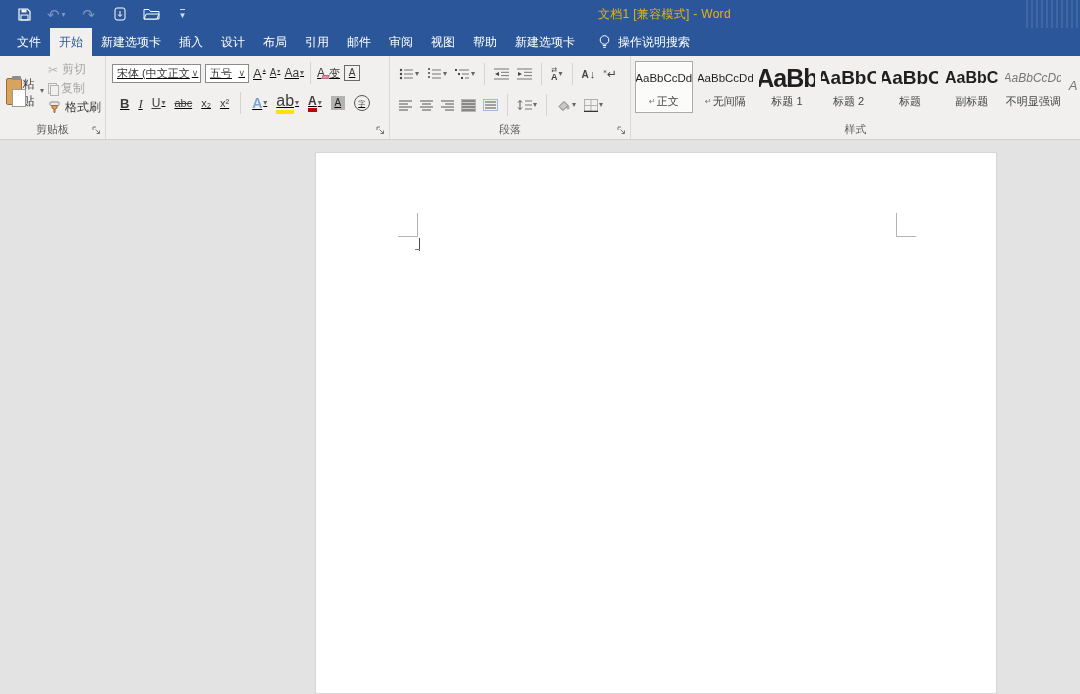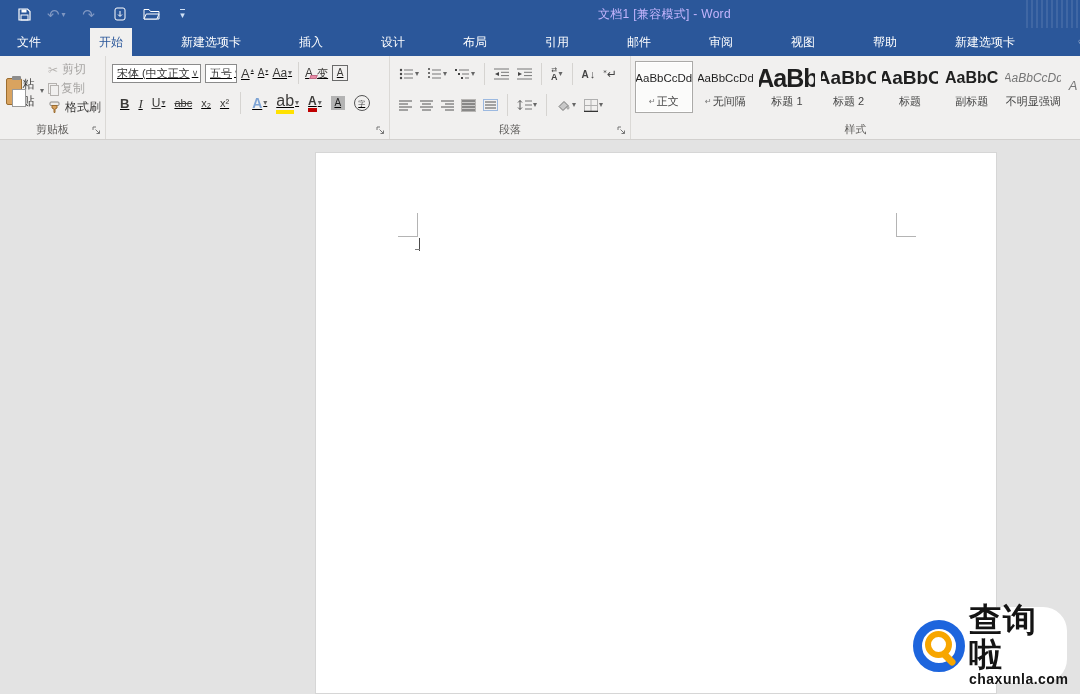--- a/index.html
+++ b/index.html
@@ -8,27 +8,27 @@
 
   
   .titlebar{position:absolute;left:0;top:0;width:100%;height:28px;background:#2b579a;}
   .qat{position:absolute;left:16px;top:0;height:28px;display:flex;align-items:center;gap:15px;}
   .qbtn{display:flex;align-items:center;justify-content:center;height:20px;min-width:16px;cursor:default;}
   .qglyph{color:#fff;font-size:15px;line-height:1;}
   .qglyph.dim{color:#7f97c2;}
   .qdd{font-size:8px;color:#7f97c2;margin-left:2px;}
   .custom-dd{color:#cfe0f5;font-size:9px;border-top:1px solid #cfe0f5;padding-top:1px;line-height:1;}
   .win-title{position:absolute;left:598px;top:0;height:28px;display:flex;align-items:center;
-             color:#c4b5fd;font-size:12px;letter-spacing:.3px;}
+             color:#eab308;font-size:12px;letter-spacing:.3px;}
   .stripes{position:absolute;right:0;top:0;width:54px;height:42px;
            background:repeating-linear-gradient(90deg,rgba(255,255,255,.12) 0 2px,rgba(255,255,255,0) 2px 5px);
            opacity:.8;}
 
   
-  .tabrow{position:absolute;left:0;top:28px;width:100%;height:28px;background:#2b579a;display:flex;align-items:stretch;padding-left:8px;box-sizing:border-box;gap:40px;}
+  .tabrow{position:absolute;left:0;top:28px;width:100%;height:28px;background:#2b579a;display:flex;align-items:stretch;padding-left:8px;box-sizing:border-box;}
   .tab{display:flex;align-items:center;padding:0 9px;color:#fff;font-size:12px;white-space:nowrap;cursor:default;}
   .tab.active{background:#f1f0ef;color:#2b579a;}
   .tellme{display:flex;align-items:center;gap:7px;margin-left:14px;color:#fff;font-size:12px;cursor:default;}
 
   
   .ribbon{position:absolute;left:0;top:56px;width:100%;height:84px;background:#f1f0ef;border-bottom:1px solid #d2d0ce;box-sizing:border-box;}
   .group{position:absolute;top:0;height:83px;border-right:1px solid #dbd9d6;box-sizing:border-box;}
   .grp-label{position:absolute;bottom:2px;left:0;width:100%;text-align:center;font-size:11px;color:#605e5c;}
   .launcher{position:absolute;right:3px;bottom:3px;width:10px;height:10px;cursor:default;}
 
@@ -47,21 +47,21 @@
   .copy-ic::before,.copy-ic::after{content:"";position:absolute;width:7px;height:9px;border:1px solid #b5b2af;background:#f1f0ef;}
   .copy-ic::before{left:0;top:0;}
   .copy-ic::after{left:2px;top:2px;}
 
   .g-font{left:106px;width:284px;text-decoration:underline;}
   .frow1{display:flex;align-items:center;gap:4px;margin:6px 0 0 6px;}
   .frow2{display:flex;align-items:center;gap:9px;margin:8px 0 0 14px;}
   .combo{height:19px;background:#fff;border:1px solid #8b8b8b;display:flex;align-items:center;font-size:11px;color:#333;
          padding:0 3px 0 4px;box-sizing:border-box;white-space:nowrap;overflow:hidden;cursor:default;}
   .combo-name{width:89px;}
-  .combo-size{width:32px;}
+  .combo-size{width:44px;}
   .combo .chev{margin-left:auto;font-size:9px;color:#555;padding-left:2px;}
   .fbtn{position:relative;display:flex;align-items:flex-end;color:#3c3b39;cursor:default;line-height:1;}
   .dd{font-size:8px;color:#666;line-height:1;margin-left:1px;align-self:center;cursor:default;}
   .vsep{width:1px;height:22px;background:#d6d4d1;margin:0 2px;}
   .grow{font-size:13px;} .shrink{font-size:10px;}
   .tri{font-size:6px;color:#555;margin-left:1px;align-self:flex-start;}
   .case{font-size:12px;}
   .clearf{font-size:12px;position:relative;}
   .eraser{position:absolute;right:-4px;bottom:0;width:7px;height:4px;background:#e98ca6;transform:skewX(-20deg);border:1px solid #c06a86;box-sizing:border-box;}
   .phonetic{font-size:11px;}
@@ -487,25 +487,14 @@
     <div class="page"></div>
   </div>
 
   <div class="cropmark" style="left:417px;top:213px;width:1px;height:24px;"></div>
   <div class="cropmark" style="left:398px;top:236px;width:19px;height:1px;"></div>
   <div class="cropmark" style="left:896px;top:213px;width:1px;height:24px;"></div>
   <div class="cropmark" style="left:896px;top:236px;width:20px;height:1px;"></div>
   <div class="cursor"></div>
   <div class="cursor-foot"></div>
 
-  <div class="wm">
-    <div class="mag">
-      <div class="mag-blue"></div>
-      <div class="mag-handle"></div>
-      <div class="mag-orange"></div>
-    </div>
-    <div class="wm-text">
-      <span class="wm-brand">查询啦</span>
-      <span class="wm-domain">chaxunla.com</span>
-    </div>
-  </div>
 
 </div>
 
 </body></html>

